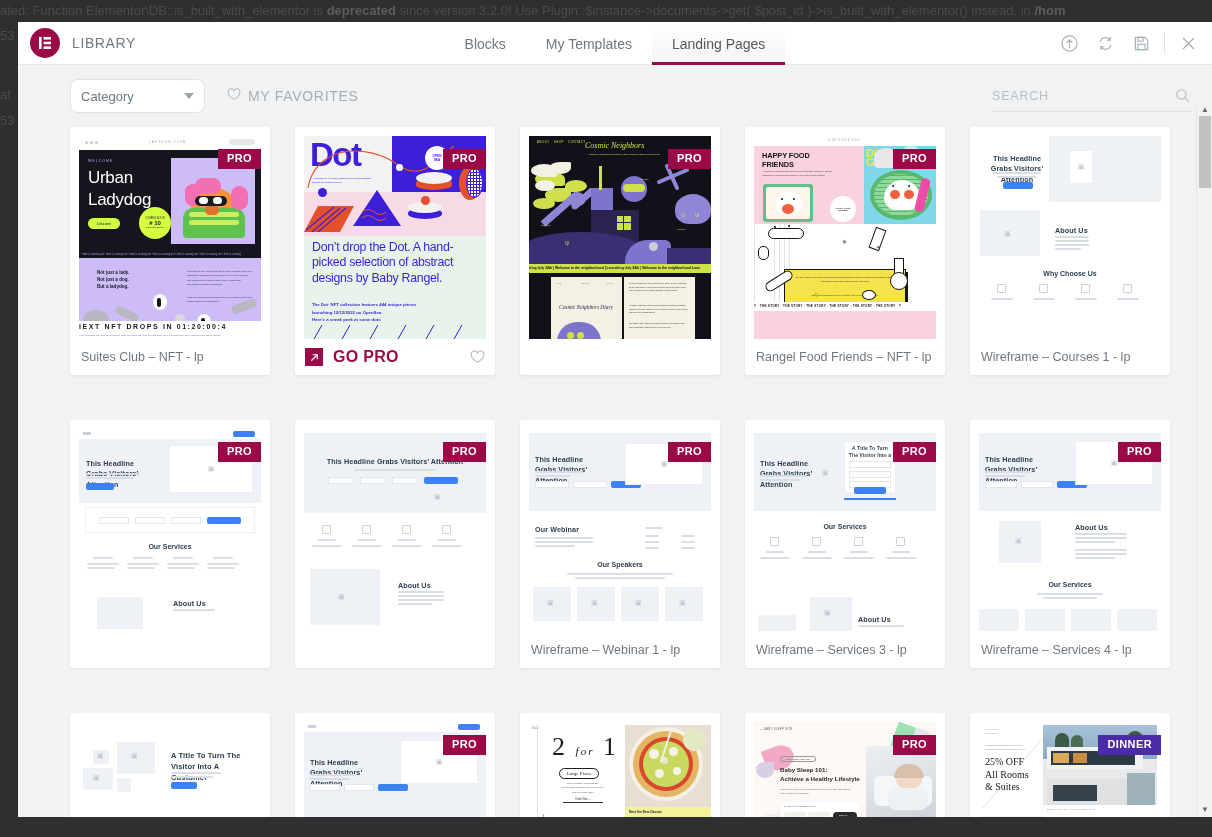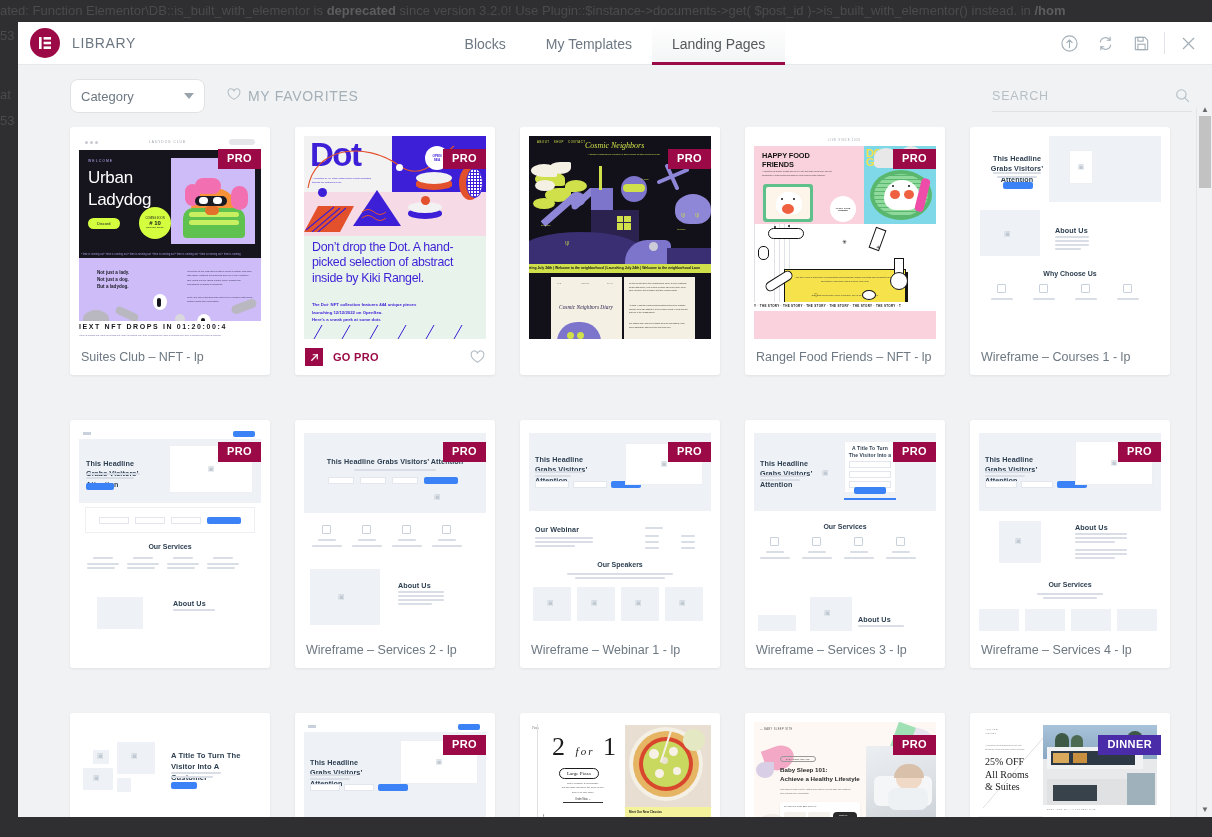--- a/index.html
+++ b/index.html
@@ -145,21 +145,21 @@
     font-size: 12.5px; color: #6d7882;
   }
   .card-footer .title { white-space: nowrap; overflow: hidden; text-overflow: ellipsis; }
 
   
   .card.hovered .card-footer { padding: 0 10px; }
   .gopro-ico {
     width: 18px; height: 18px; background: #9b0a46; display: flex;
     align-items: center; justify-content: center; margin-right: 10px; flex: none;
   }
-  .gopro-lbl { font-size: 11px; font-weight: 700; color: #9b0a46; letter-spacing: .3px; }
+  .gopro-lbl { font-size: 16px; font-weight: 700; color: #9b0a46; letter-spacing: .3px; }
   .fav-ico { margin-left: auto; color: #b6bfc6; display: flex; }
 
   
   .vscroll {
     position: absolute; right: 0; top: 43px; bottom: 0; width: 16px;
     background: #f1f2f3; border-left: 1px solid #e4e6e8;
   }
   .vscroll .thumbbar {
     position: absolute; left: 2px; width: 12px; top: 8px; height: 72px;
     background: #c2c2c2; border-radius: 0;
@@ -414,21 +414,21 @@
                 <polygon points="0,38 14,12 50,12 36,38" fill="#e2512b"></polygon>
                 <path d="M2 36 L30 13 M8 38 L36 14 M14 38 L42 14" stroke="#3c1fd6" stroke-width="1.1"></path>
               </svg>
               <div class="t-abs" style="left:14px;top:52px;width:9px;height:9px;border-radius:50%;background:#3c1fd6"></div>
 
               <div class="t-abs" style="left:104px;top:72px;width:34px;height:11px;background:#3c1fd6;border-radius:50%/45%"></div>
               <div class="t-abs" style="left:104px;top:66px;width:34px;height:11px;background:#f2f2f2;border-radius:50%"></div>
               <div class="t-abs" style="left:117px;top:60px;width:9px;height:9px;border-radius:50%;background:#e2512b"></div>
 
               <div class="t-abs" style="left:0;top:100px;right:0;bottom:0;background:#e8f3ec"></div>
-              <div class="t-abs" style="left:8px;top:104px;width:168px;font-size:12.4px;font-weight:400;color:#3c1fd6;line-height:1.24;letter-spacing:-.3px">Don’t drop the Dot. A hand-picked selection of abstract inside by Kiki Rangel.</div>
+              <div class="t-abs" style="left:8px;top:104px;width:168px;font-size:12.4px;font-weight:400;color:#3c1fd6;line-height:1.24;letter-spacing:-.3px">Don’t drop the Dot. A hand-picked selection of abstract designs by Baby Rangel.</div>
               <div class="t-abs" style="left:8px;top:165px;width:150px;font-size:4.3px;font-weight:700;color:#3c1fd6;line-height:1.75">
                 <span>The Dot· NFT collection features 444 unique pieces</span><br>
                 <span>launching 12/12/2022 on OpenSea.</span><br>
                 <span>Here’s a sneak peek at some dots</span>
               </div>
               <svg class="t-abs" style="left:0;bottom:0" width="182" height="16" viewBox="0 0 182 16">
                 <g stroke="#3c1fd6" stroke-width="1">
                   <path d="M10 16 L18 2"></path>
                     <path d="M38 16 L46 2"></path>
                     <path d="M66 16 L74 2"></path>
@@ -702,23 +702,20 @@
               <div class="wf-p" style="left:128px;top:116px;width:30px"></div>
               <div class="wf-box" style="left:6px;top:140px;width:70px;height:56px"></div>
               <div class="imgph" style="left:34px;top:164px">▣</div>
               <div class="wf-h" style="left:94px;top:152px">About Us</div>
               <div class="wf-p" style="left:94px;top:162px;width:46px"></div>
               <div class="wf-p" style="left:94px;top:166px;width:46px"></div>
               <div class="wf-p" style="left:94px;top:170px;width:46px"></div>
               <div class="wf-p" style="left:94px;top:174px;width:34px"></div>
             </div>
             <div class="badge pro">PRO</div>
-          </div>
-          <div class="card-footer">
-            <span class="title">Wireframe – Services 2 - lp</span>
           </div>
         </div>
 
         <div class="card">
           <div class="thumb-wrap">
             <div class="thumb wf">
               <div class="wf-box" style="left:0;top:4px;right:0;height:78px"></div>
               <div class="wf-h" style="left:6px;top:26px;width:60px">This Headline Grabs Visitors’ Attention</div>
               <div class="wf-p" style="left:6px;top:42px;width:48px"></div>
               <div class="wf-p" style="left:6px;top:46px;width:36px"></div>

